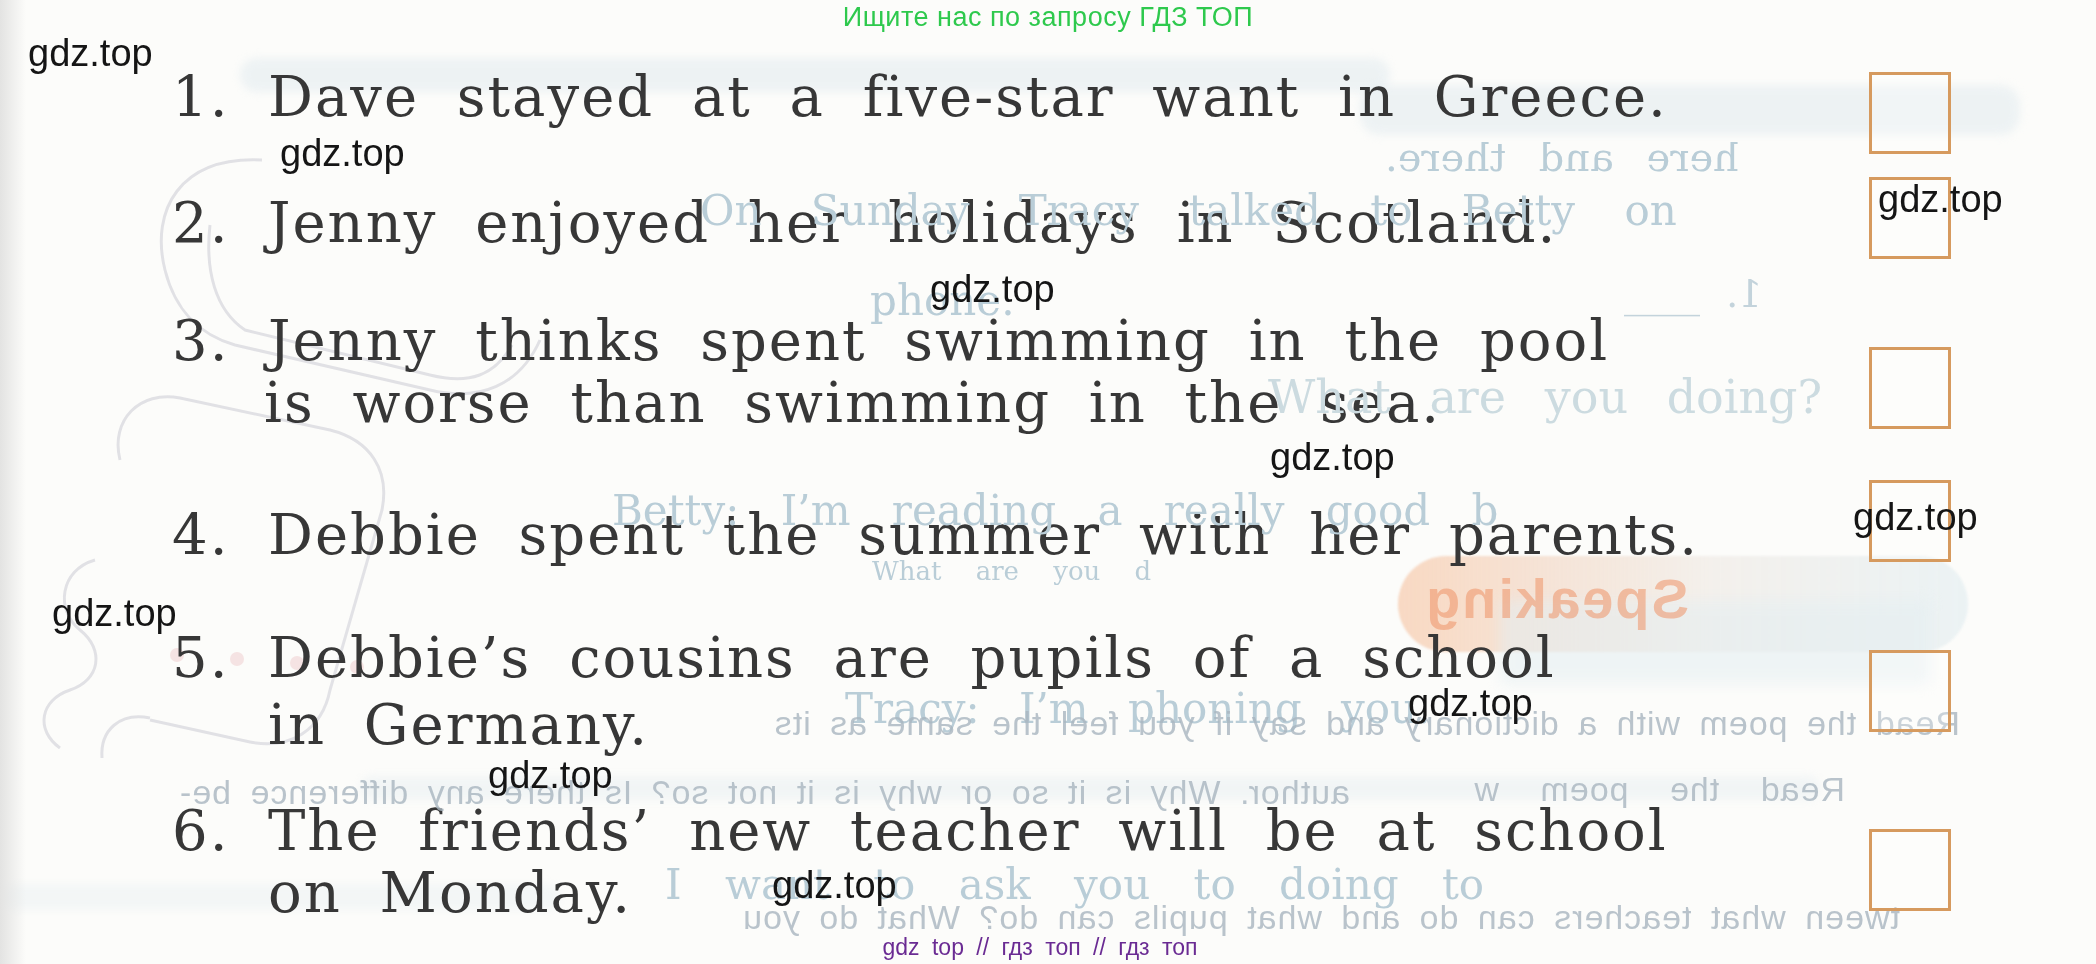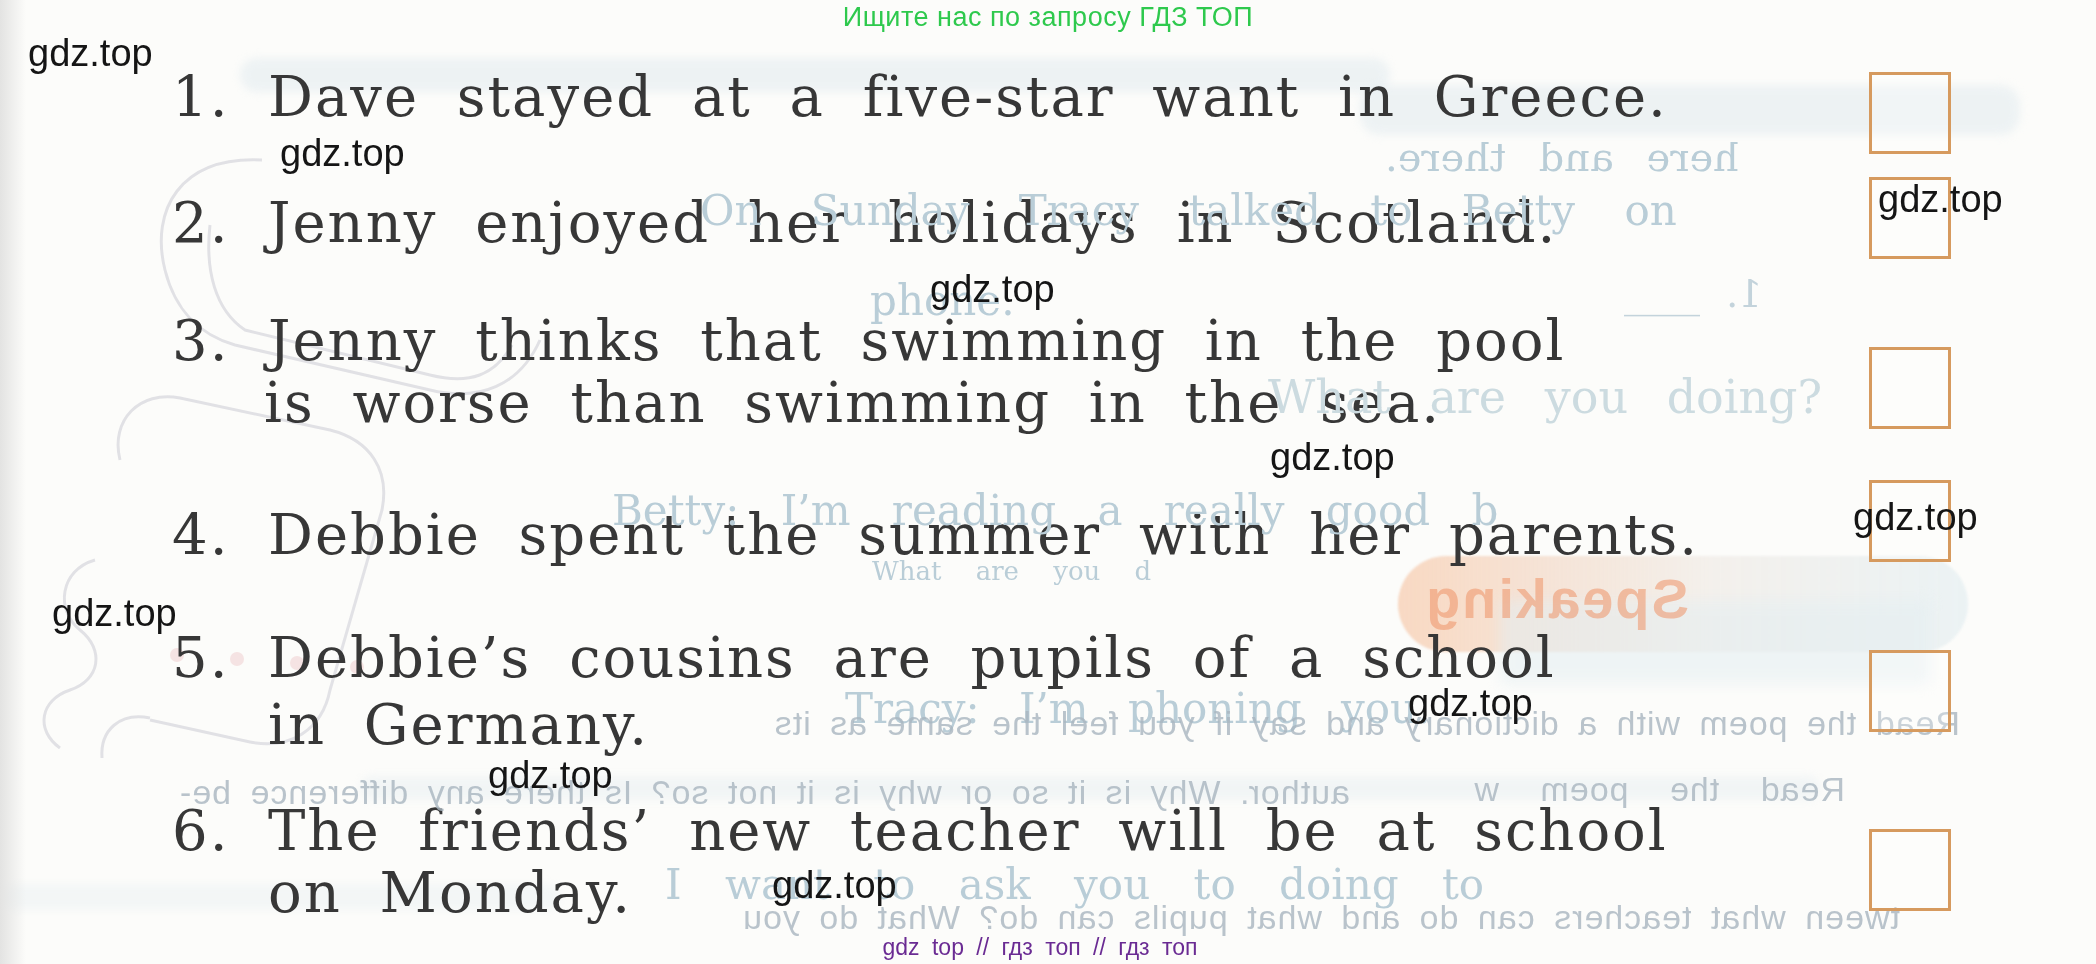--- a/index.html
+++ b/index.html
@@ -88,21 +88,21 @@
   <div class="promo">Ищите нас по запросу ГДЗ ТОП</div>
   <div class="footer">gdz top  //  гдз топ  //  гдз топ</div>
 
   <div class="line" style="left:172px;top:64px;">
     <span class="num">1.</span><span>Dave stayed at a five-star want in Greece.</span>
   </div>
   <div class="line" style="left:172px;top:190px;">
     <span class="num">2.</span><span>Jenny enjoyed her holidays in Scotland.</span>
   </div>
   <div class="line" style="left:172px;top:308px;">
-    <span class="num">3.</span><span>Jenny thinks that swimming in the pool</span>
+    <span class="num">3.</span><span>Jenny thinks spent swimming in the pool</span>
   </div>
   <div class="line" style="left:264px;top:370px;">
     <span>is worse than swimming in the sea.</span>
   </div>
   <div class="line" style="left:172px;top:502px;">
     <span class="num">4.</span><span>Debbie spent the summer with her parents.</span>
   </div>
   <div class="line" style="left:172px;top:625px;">
     <span class="num">5.</span><span>Debbie’s cousins are pupils of a school</span>
   </div>

